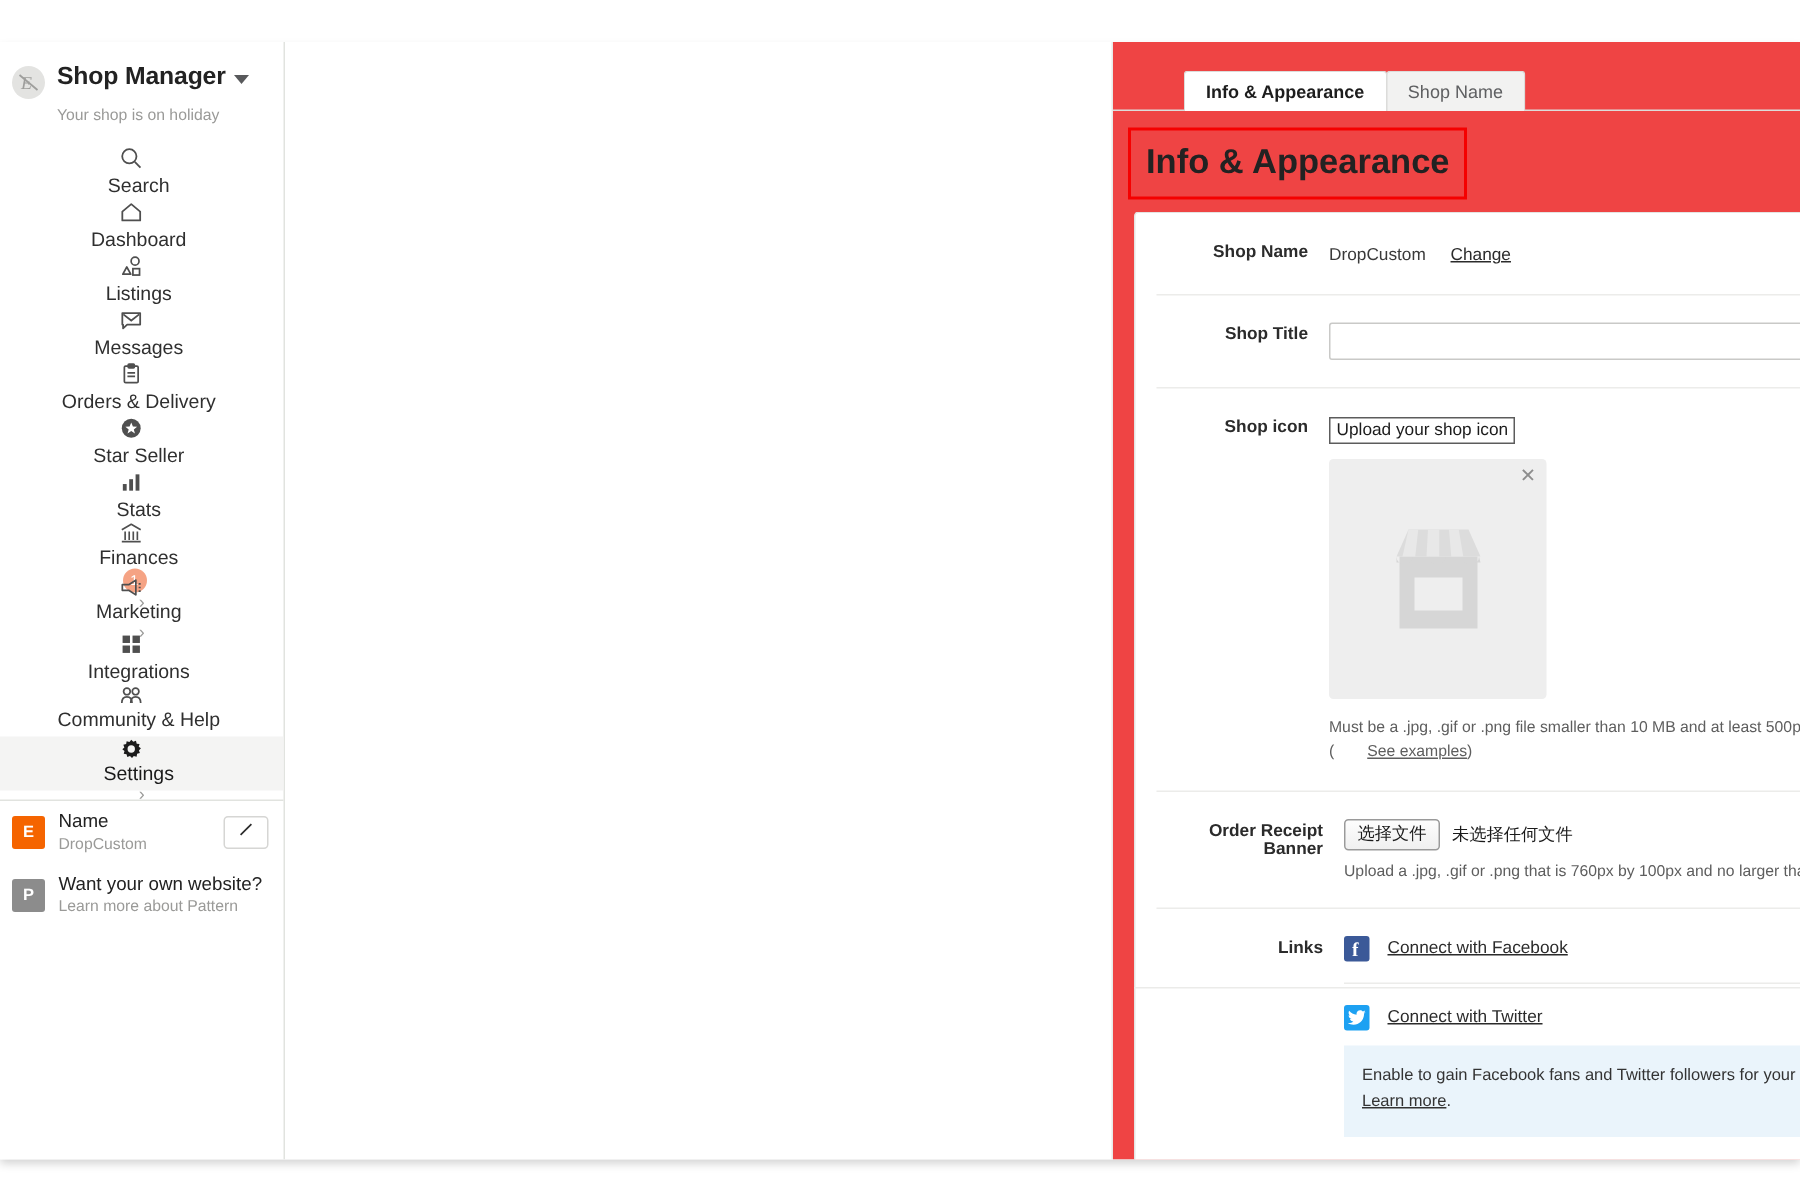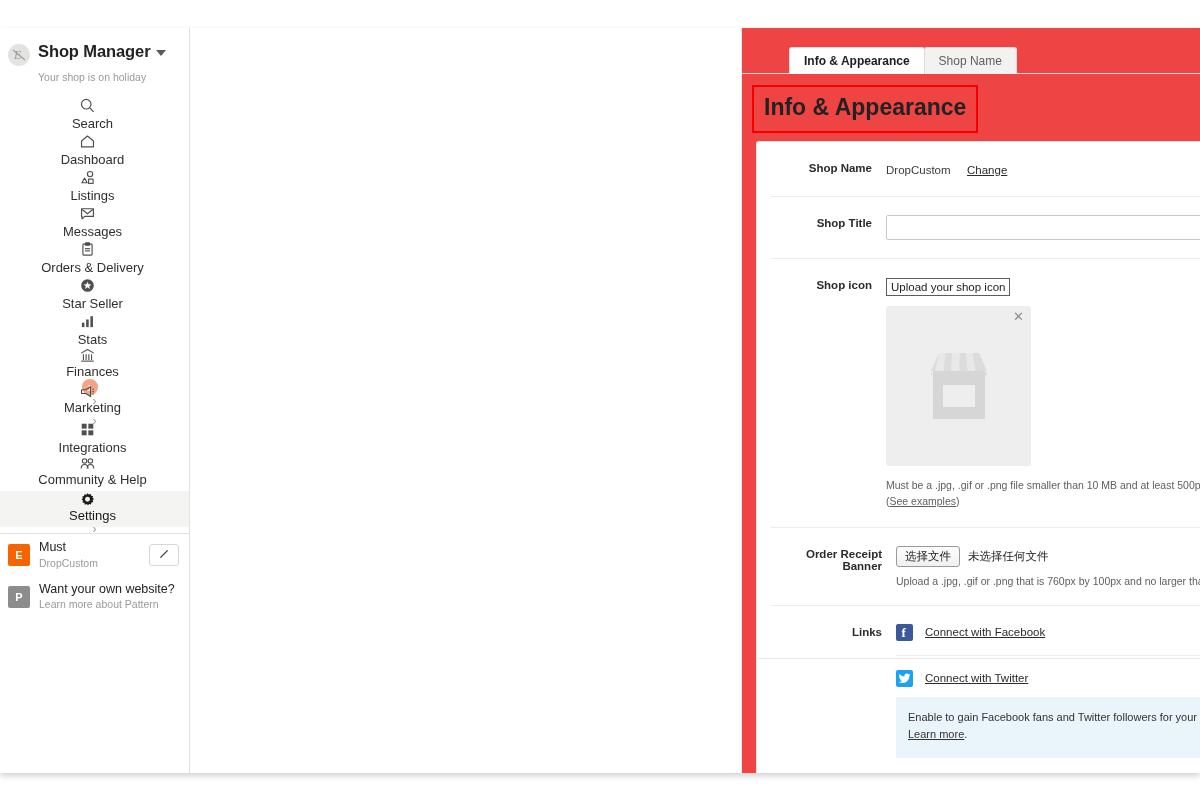--- a/index.html
+++ b/index.html
@@ -312,21 +312,21 @@
     cursor: pointer;
     line-height: 1;
   }
   .help {
     font-size: 10.5px;
     color: #5e5e5e;
     line-height: 1.45;
     margin-top: 12px;
     width: 392px;
   }
-  .help u { cursor: pointer; }
+  .help u { cursor: pointer; margin-left: 22px; }
   .file-row { display: flex; align-items: center; gap: 8px; }
   .file-btn {
     border: 1px solid #9a9a9a;
     background: linear-gradient(#fdfdfd, #f0f0f0);
     border-radius: 3px;
     font-size: 11.5px;
     color: #1b1b1b;
     padding: 2px 8px;
     cursor: pointer;
     line-height: 1.3;
@@ -546,21 +546,21 @@
         </div>
 
       </div>
 
       <div class="section-divider"></div>
 
 
       <div class="channel">
         <span class="ch-ico etsy">E</span>
         <span class="ch-text">
-          <span class="ch-title" style="display:block">Must</span>
+          <span class="ch-title" style="display:block">Name</span>
           <span class="ch-sub" style="display:block">DropCustom</span>
         </span>
         <span class="edit-btn">
           <span>
             <svg width="12" height="12" viewBox="0 0 16 16" fill="none" stroke="#2b2b2b" stroke-width="1.5">
               <line x1="3.2" y1="12.8" x2="12.8" y2="3.2"></line>
             </svg>
           </span>
         </span>
       </div>

